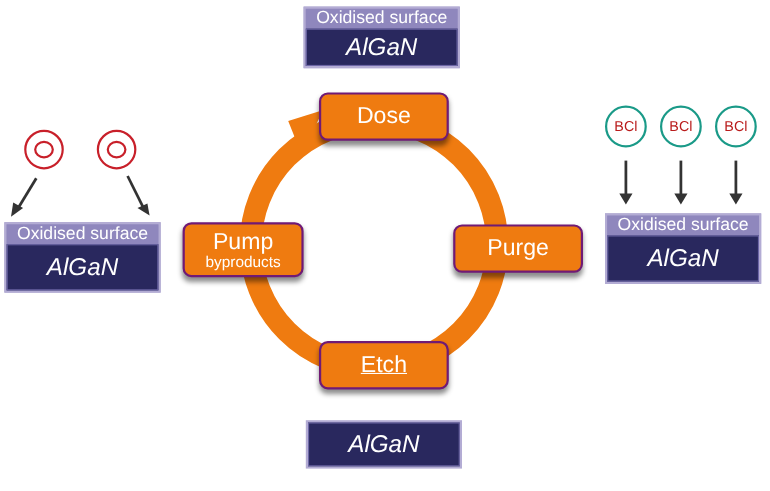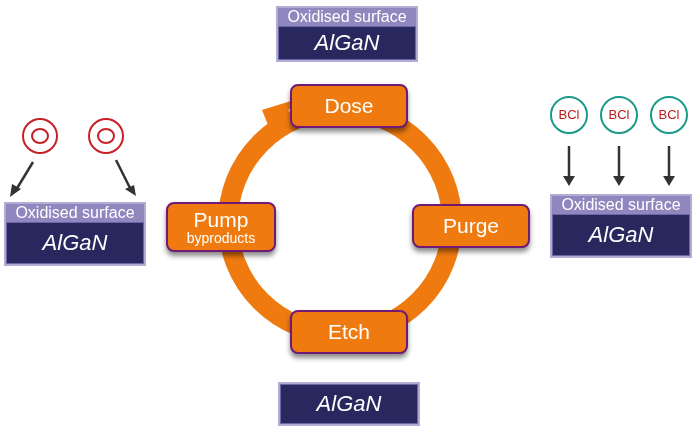--- a/index.html
+++ b/index.html
@@ -41,21 +41,21 @@
   <div class="ox">Oxidised surface</div>
   <div class="al" style="height:34px;line-height:32px;">AlGaN</div>
 </div>
 
 <div class="step" style="left:290px;top:84px;width:118px;height:44px;line-height:40px;">
   <span class="lbl">Dose</span>
 </div>
 <div class="step" style="left:412px;top:204px;width:118px;height:44px;line-height:40px;">
   <span class="lbl">Purge</span>
 </div>
-<div class="step" style="left:290px;top:310px;width:118px;height:44px;line-height:40px;">
+<div class="step" style="left:290px;top:310px;width:118px;height:44px;line-height:40px;text-decoration:underline;">
   <span class="lbl">Etch</span>
 </div>
 <div class="step" style="left:166px;top:202px;width:110px;height:50px;padding-top:4px;">
   <div class="lbl" style="line-height:24px;">Pump</div>
   <div class="sub" style="line-height:12px;">byproducts</div>
 </div>
 
 <div class="ocirc" style="left:22px;top:118px;">
     <div class="inner"></div>
   </div>

